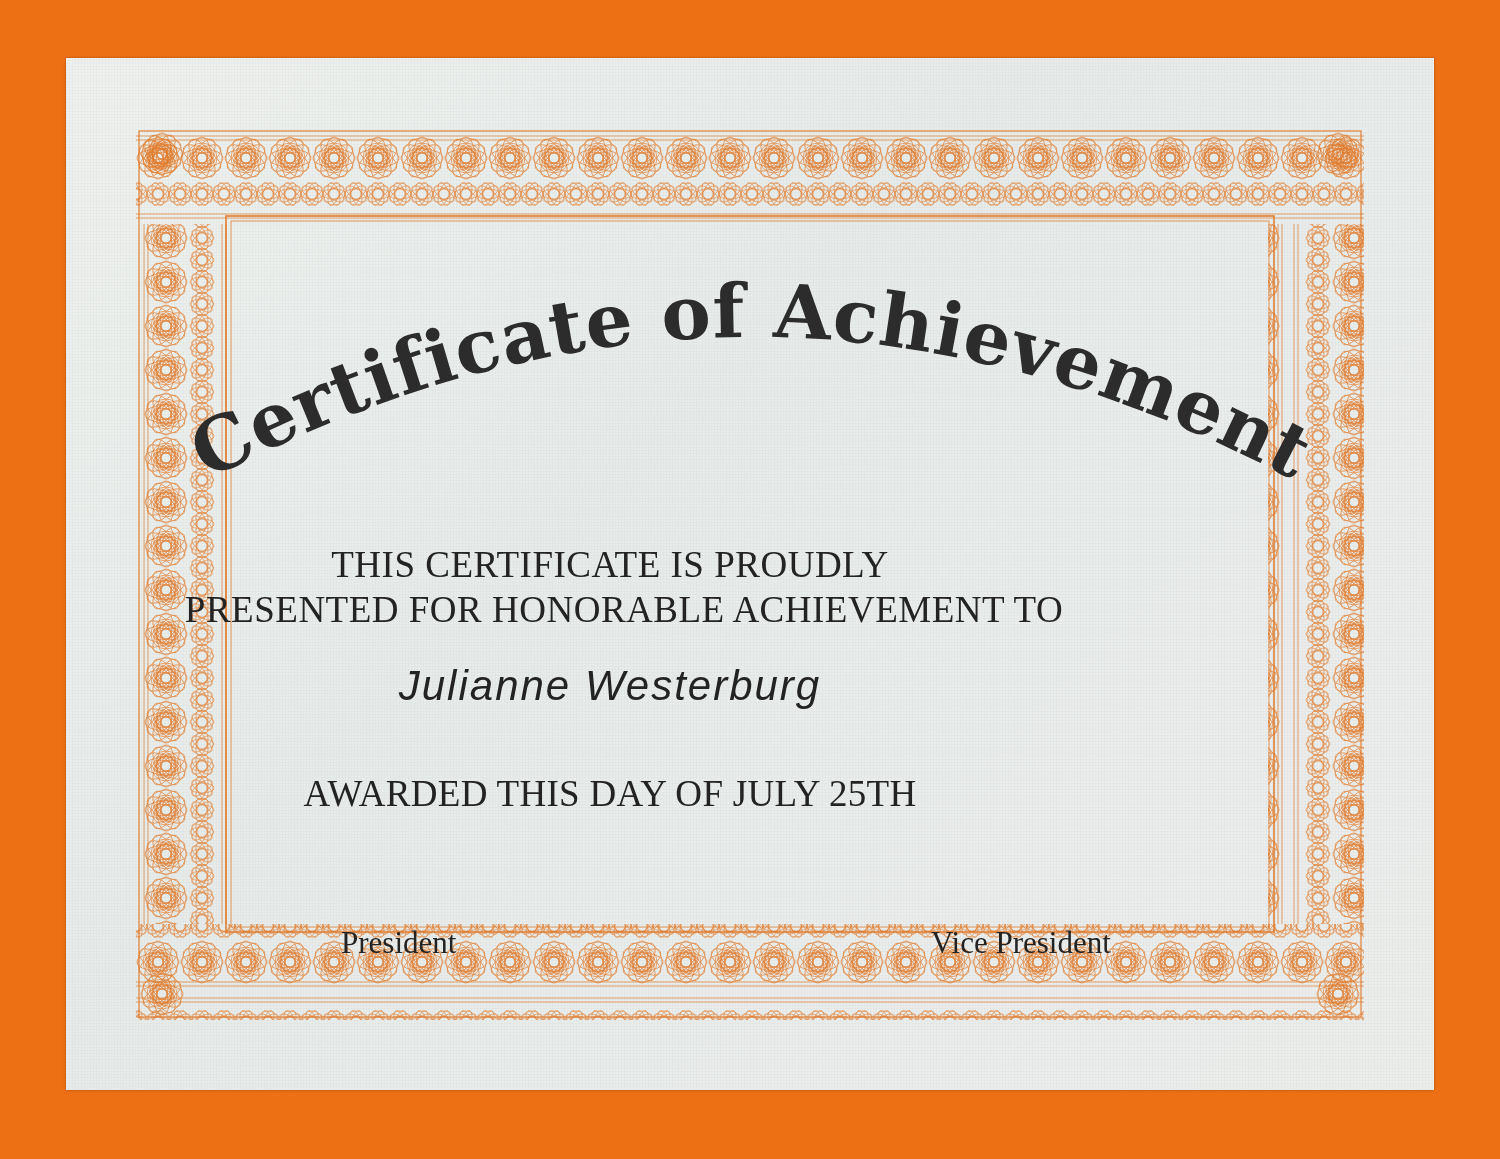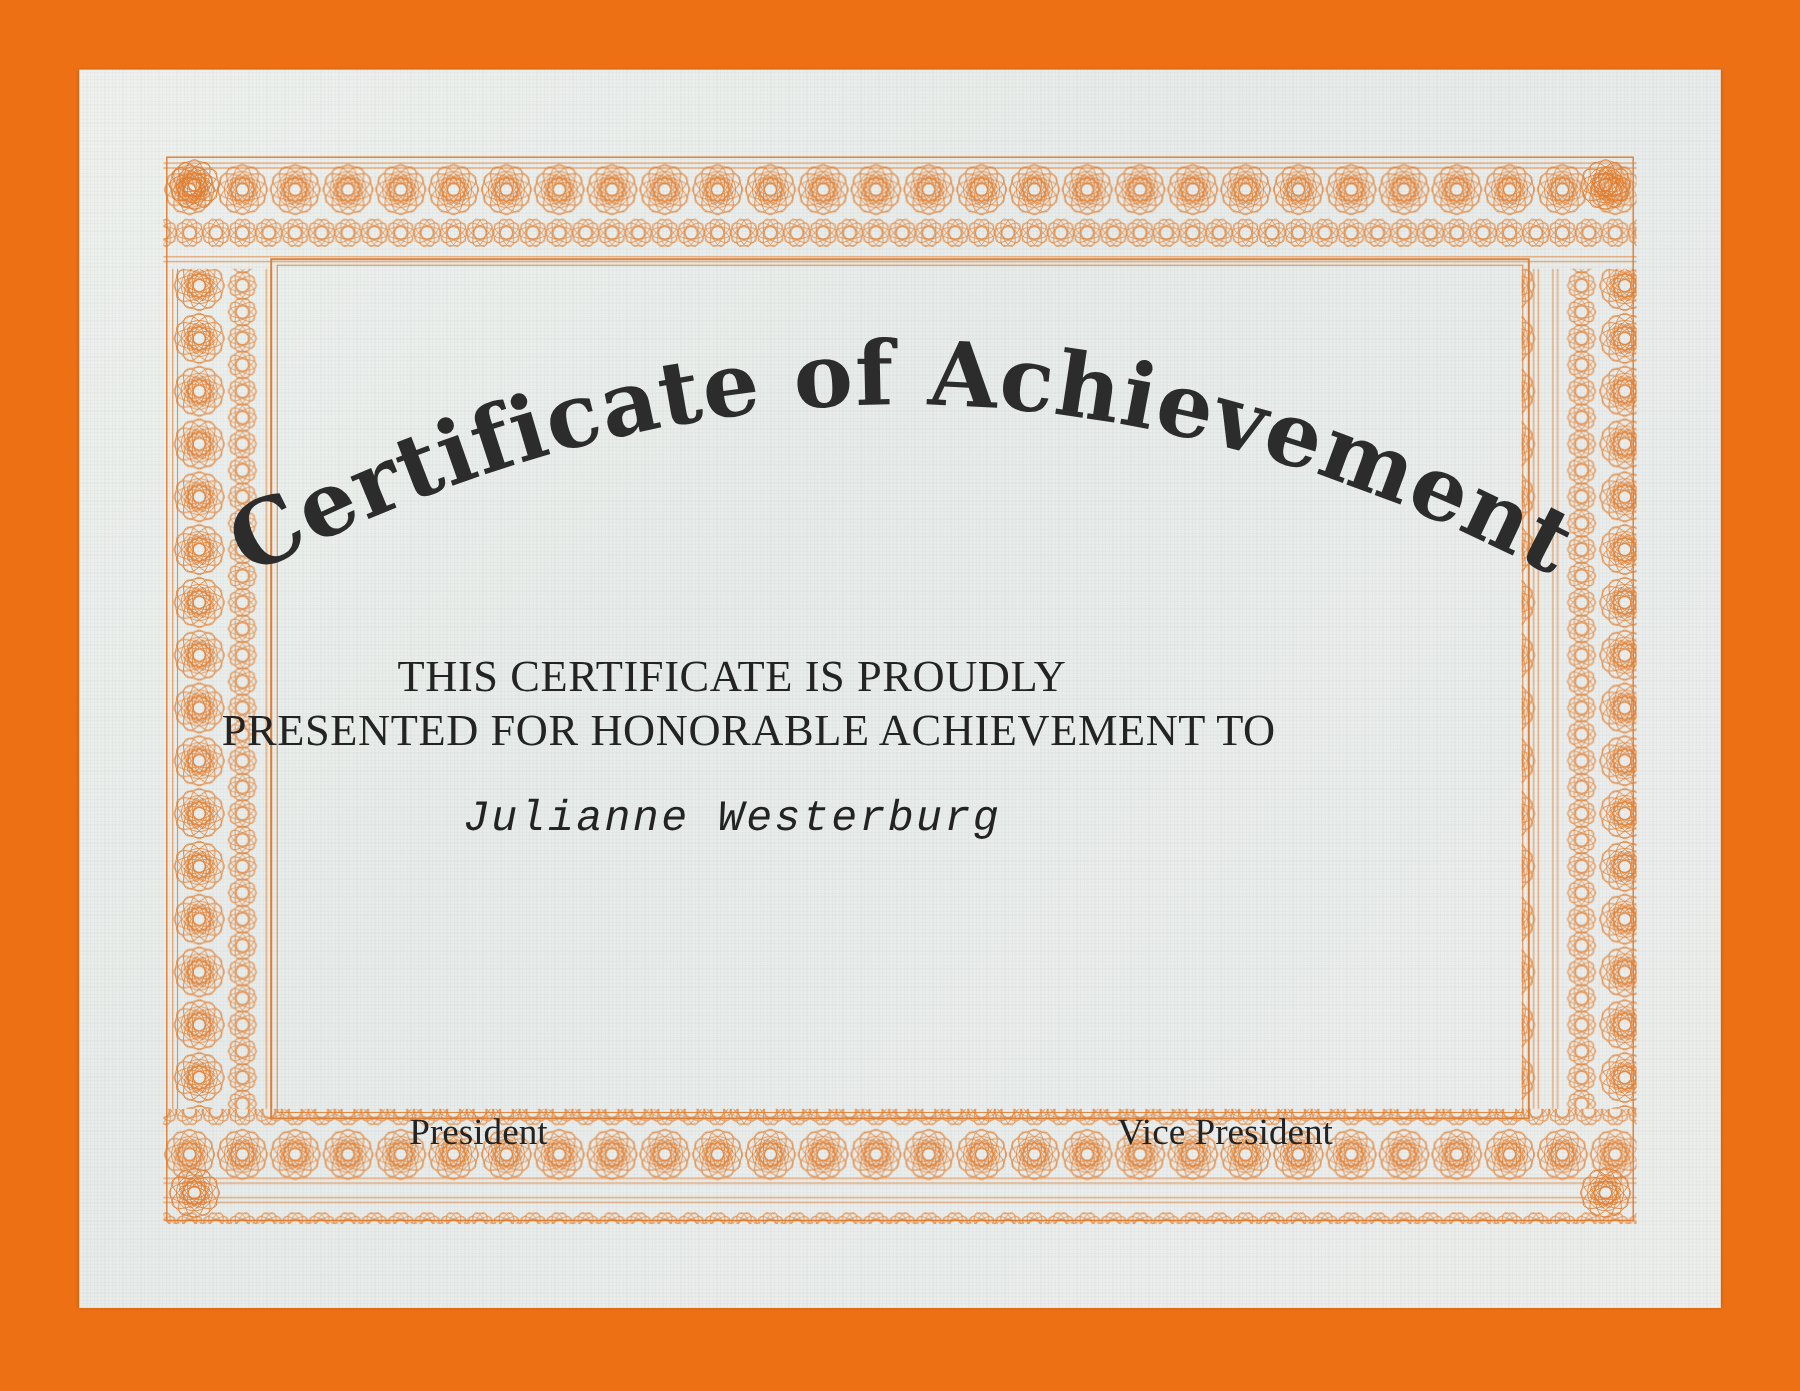--- a/index.html
+++ b/index.html
@@ -74,23 +74,23 @@
     letter-spacing: 0.5px;
   }
   #presented-2 {
     top: 530px;
     font-size: 37px;
     letter-spacing: 0.5px;
     padding-left: 14px;
   }
   #recipient {
     top: 604px;
-    font-size: 36px;
+    font-size: 42px;
     font-style: italic;
-    font-family: Liberation Mono, monospace;
+    font-family: Liberation Sans, sans-serif;
     letter-spacing: 2px;
     color: #232323;
   }
   #awarded-date {
     top: 714px;
     font-size: 37px;
     letter-spacing: 0.3px;
   }
 
   
@@ -231,20 +231,21 @@
         <textPath href="#arcpath" startOffset="50%" text-anchor="middle">Certificate of Achievement</textPath>
       </text>
     </svg>
 
     <div class="line" id="presented-1">THIS CERTIFICATE IS PROUDLY</div>
 
     <div class="line" id="presented-2">PRESENTED FOR HONORABLE ACHIEVEMENT TO</div>
 
     <div class="line" id="recipient">Julianne Westerburg</div>
 
+    <div class="line" id="awarded-date">AWARDED THIS DAY OF JULY 25TH</div>
 
     <div id="sig-row">
       <div class="sig" id="sig-president">President</div>
       <div class="sig" id="sig-vice-president">Vice President</div>
     </div>
 
   </div>
 </div>
 
 </body></html>

